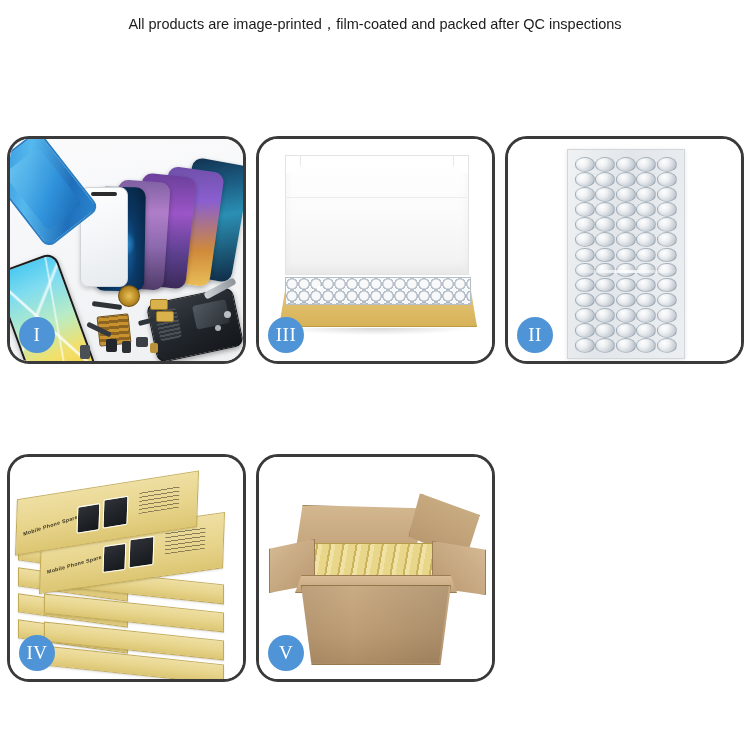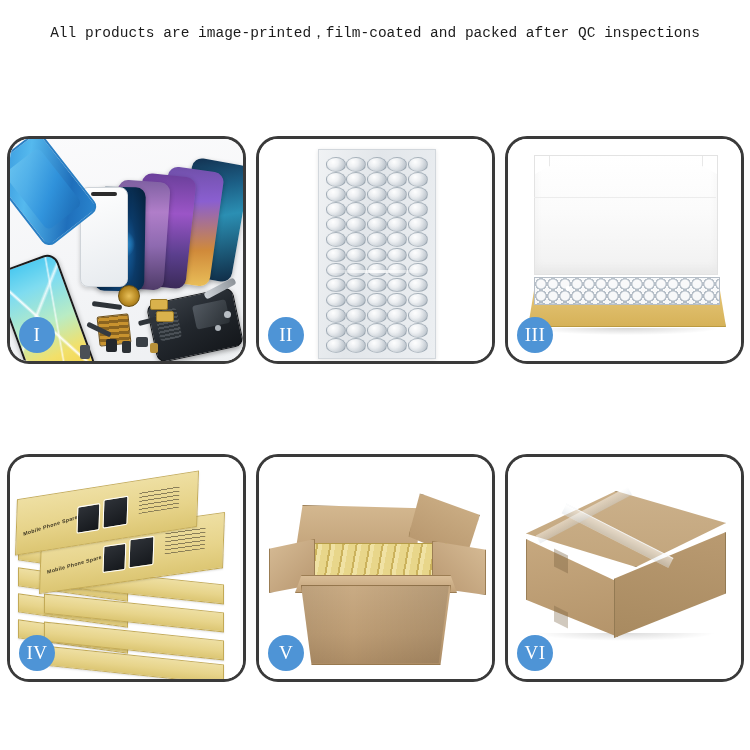--- a/index.html
+++ b/index.html
@@ -27,25 +27,25 @@
     margin: 0;
     padding-top: 38px;
     font-size: 34px;
     font-weight: bold;
     letter-spacing: 1.2px;
     color: #111111;
     font-family: "Liberation Sans", sans-serif;
     white-space: nowrap;
   }
   #page-subtitle {
-    margin: 12px;
+    margin: 4px;
     padding-top: 11px;
     font-size: 14.5px;
     color: #1b1b1b;
-    font-family: Liberation Mono, monospace;
+    font-family: Liberation Sans, sans-serif;
     white-space: nowrap;
   }
 
   
   #panel-grid {
     position: absolute;
     top: 136px;
     left: 7px;
     width: 736px;
     height: 546px;
@@ -514,105 +514,105 @@
       <div class="p1-part p1-dot5"></div>
       <div class="p1-part p1-screw1"></div>
       <div class="p1-part p1-screw2"></div>
       <div class="p1-part p1-tool"></div>
     </div>
     <div class="badge">I</div>
   </div>
 
   <div class="panel">
     <div class="panel-stage">
-      <div class="p2-bg"></div>
-      <div class="p2-pouch">
-        <div class="p2-bubbles" id="bubble-grid">
-            <span class="bubble"></span>
-            <span class="bubble"></span>
-            <span class="bubble"></span>
-            <span class="bubble"></span>
-            <span class="bubble"></span>
-            <span class="bubble"></span>
-            <span class="bubble"></span>
-            <span class="bubble"></span>
-            <span class="bubble"></span>
-            <span class="bubble"></span>
-            <span class="bubble"></span>
-            <span class="bubble"></span>
-            <span class="bubble"></span>
-            <span class="bubble"></span>
-            <span class="bubble"></span>
-            <span class="bubble"></span>
-            <span class="bubble"></span>
-            <span class="bubble"></span>
-            <span class="bubble"></span>
-            <span class="bubble"></span>
-            <span class="bubble"></span>
-            <span class="bubble"></span>
-            <span class="bubble"></span>
-            <span class="bubble"></span>
-            <span class="bubble"></span>
-            <span class="bubble"></span>
-            <span class="bubble"></span>
-            <span class="bubble"></span>
-            <span class="bubble"></span>
-            <span class="bubble"></span>
-            <span class="bubble"></span>
-            <span class="bubble"></span>
-            <span class="bubble"></span>
-            <span class="bubble"></span>
-            <span class="bubble"></span>
-            <span class="bubble"></span>
-            <span class="bubble"></span>
-            <span class="bubble"></span>
-            <span class="bubble"></span>
-            <span class="bubble"></span>
-            <span class="bubble"></span>
-            <span class="bubble"></span>
-            <span class="bubble"></span>
-            <span class="bubble"></span>
-            <span class="bubble"></span>
-            <span class="bubble"></span>
-            <span class="bubble"></span>
-            <span class="bubble"></span>
-            <span class="bubble"></span>
-            <span class="bubble"></span>
-            <span class="bubble"></span>
-            <span class="bubble"></span>
-            <span class="bubble"></span>
-            <span class="bubble"></span>
-            <span class="bubble"></span>
-            <span class="bubble"></span>
-            <span class="bubble"></span>
-            <span class="bubble"></span>
-            <span class="bubble"></span>
-            <span class="bubble"></span>
-            <span class="bubble"></span>
-            <span class="bubble"></span>
-            <span class="bubble"></span>
-            <span class="bubble"></span>
-            <span class="bubble"></span>
-          </div>
-        <div class="p2-seam"></div>
-      </div>
-    </div>
-    <div class="badge">II</div>
-  </div>
-
-  <div class="panel">
-    <div class="panel-stage">
       <div class="p3-bg"></div>
       <div class="p3-lid"></div>
       <div class="p3-lid-fold"></div>
       <div class="p3-shadow"></div>
       <div class="p3-tray"></div>
       <div class="p3-tray-inner"></div>
     </div>
     <div class="badge">III</div>
+  </div>
+
+  <div class="panel">
+    <div class="panel-stage">
+      <div class="p2-bg"></div>
+      <div class="p2-pouch">
+        <div class="p2-bubbles" id="bubble-grid">
+            <span class="bubble"></span>
+            <span class="bubble"></span>
+            <span class="bubble"></span>
+            <span class="bubble"></span>
+            <span class="bubble"></span>
+            <span class="bubble"></span>
+            <span class="bubble"></span>
+            <span class="bubble"></span>
+            <span class="bubble"></span>
+            <span class="bubble"></span>
+            <span class="bubble"></span>
+            <span class="bubble"></span>
+            <span class="bubble"></span>
+            <span class="bubble"></span>
+            <span class="bubble"></span>
+            <span class="bubble"></span>
+            <span class="bubble"></span>
+            <span class="bubble"></span>
+            <span class="bubble"></span>
+            <span class="bubble"></span>
+            <span class="bubble"></span>
+            <span class="bubble"></span>
+            <span class="bubble"></span>
+            <span class="bubble"></span>
+            <span class="bubble"></span>
+            <span class="bubble"></span>
+            <span class="bubble"></span>
+            <span class="bubble"></span>
+            <span class="bubble"></span>
+            <span class="bubble"></span>
+            <span class="bubble"></span>
+            <span class="bubble"></span>
+            <span class="bubble"></span>
+            <span class="bubble"></span>
+            <span class="bubble"></span>
+            <span class="bubble"></span>
+            <span class="bubble"></span>
+            <span class="bubble"></span>
+            <span class="bubble"></span>
+            <span class="bubble"></span>
+            <span class="bubble"></span>
+            <span class="bubble"></span>
+            <span class="bubble"></span>
+            <span class="bubble"></span>
+            <span class="bubble"></span>
+            <span class="bubble"></span>
+            <span class="bubble"></span>
+            <span class="bubble"></span>
+            <span class="bubble"></span>
+            <span class="bubble"></span>
+            <span class="bubble"></span>
+            <span class="bubble"></span>
+            <span class="bubble"></span>
+            <span class="bubble"></span>
+            <span class="bubble"></span>
+            <span class="bubble"></span>
+            <span class="bubble"></span>
+            <span class="bubble"></span>
+            <span class="bubble"></span>
+            <span class="bubble"></span>
+            <span class="bubble"></span>
+            <span class="bubble"></span>
+            <span class="bubble"></span>
+            <span class="bubble"></span>
+            <span class="bubble"></span>
+          </div>
+        <div class="p2-seam"></div>
+      </div>
+    </div>
+    <div class="badge">II</div>
   </div>
 
   <div class="panel">
     <div class="panel-stage">
       <div class="p4-bg"></div>
 
       <div class="kbox" style="left:8px; top:92px; width:108px; height:17px; transform:skewY(8deg);"></div>
       <div class="kbox" style="left:8px; top:118px; width:108px; height:17px; transform:skewY(8deg);"></div>
       <div class="kbox" style="left:8px; top:144px; width:108px; height:17px; transform:skewY(8deg);"></div>
       <div class="kbox" style="left:8px; top:170px; width:108px; height:17px; transform:skewY(8deg);"></div>
@@ -647,28 +647,14 @@
       <div class="p5-contents"></div>
       <div class="p5-flapL"></div>
       <div class="p5-flapR"></div>
       <div class="p5-rim"></div>
       <div class="p5-body"></div>
       <div class="p5-front-shade"></div>
     </div>
     <div class="badge">V</div>
   </div>
 
-  <div class="panel">
-    <div class="panel-stage">
-      <div class="p6-bg"></div>
-      <div class="p6-shadow"></div>
-      <div class="p6-top"></div>
-      <div class="p6-left"></div>
-      <div class="p6-right"></div>
-      <div class="p6-tape"></div>
-      <div class="p6-tape2"></div>
-      <div class="p6-fold"></div>
-      <div class="p6-fold2"></div>
-    </div>
-    <div class="badge">VI</div>
-  </div>
 
 </div>
 
 </body></html>

